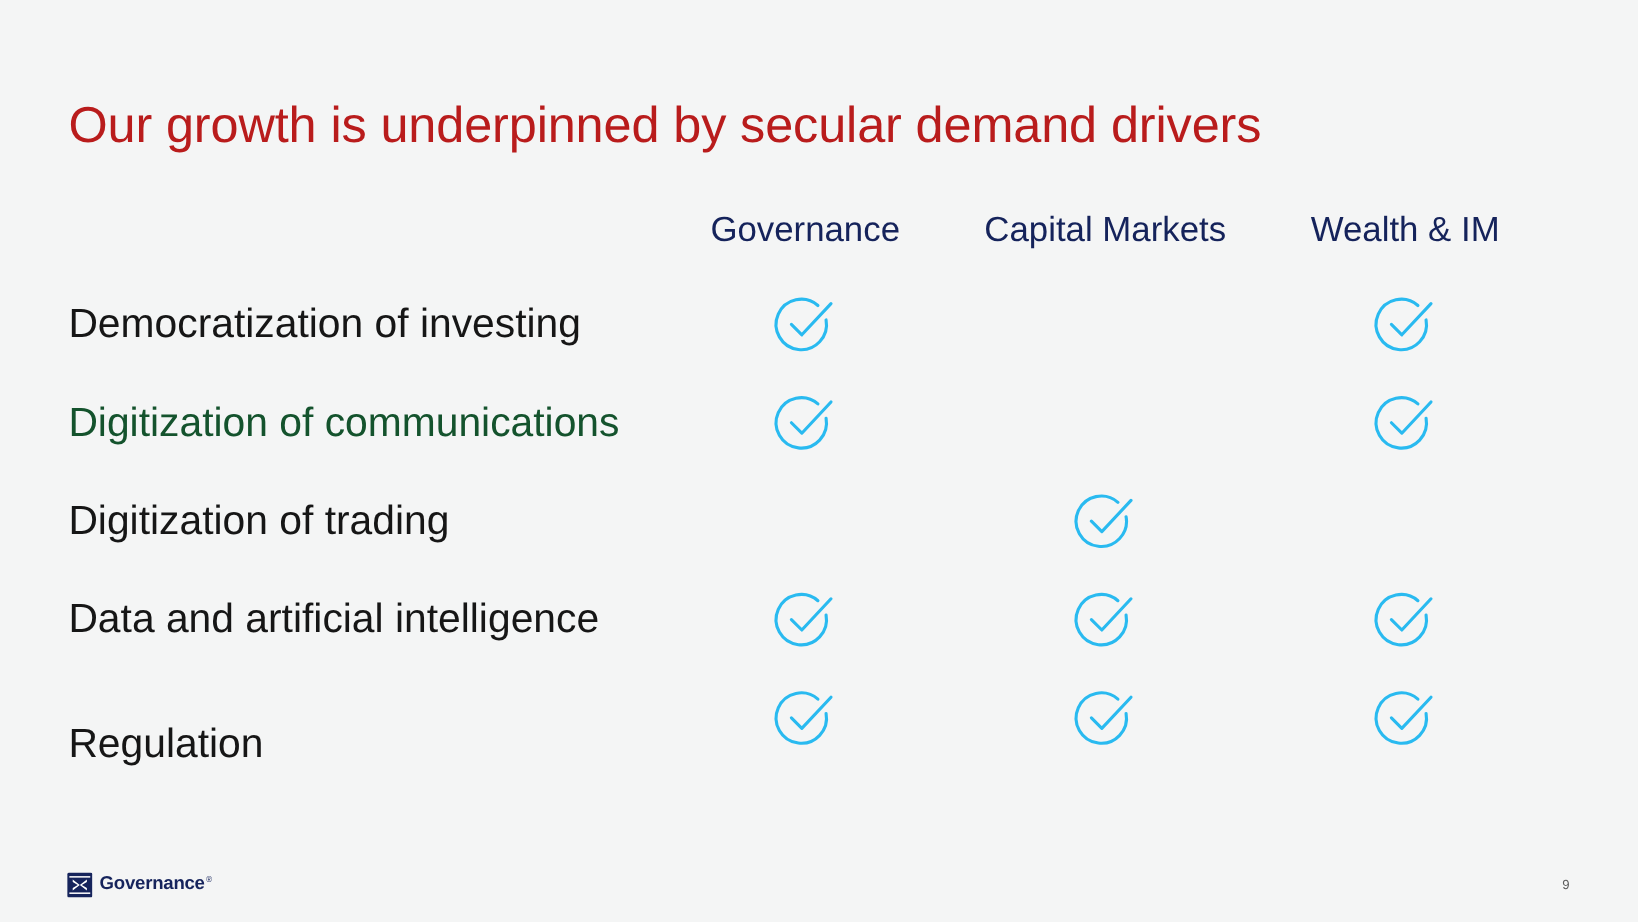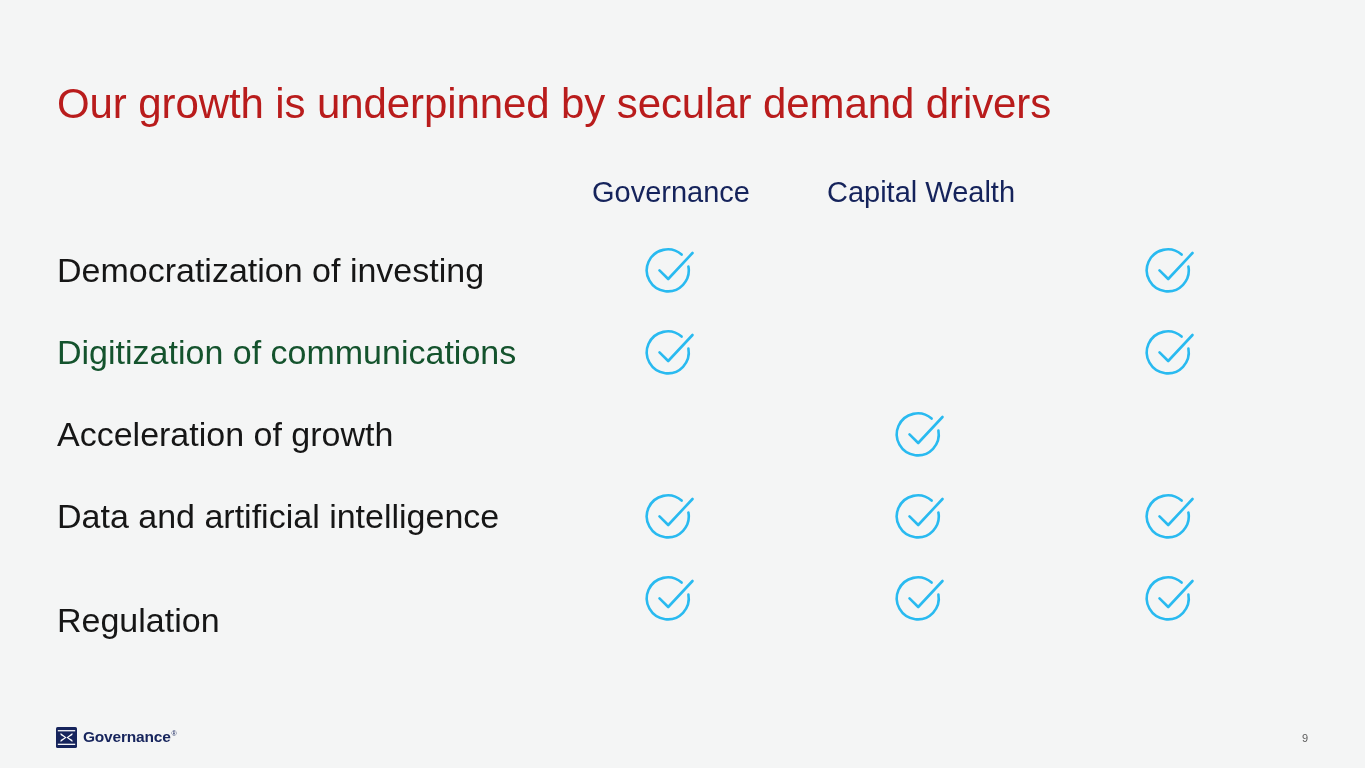--- a/index.html
+++ b/index.html
@@ -125,21 +125,22 @@
 </style>
 </head>
 <body style="background: rgb(244, 245, 245);">
 
 <div class="slide">
 
   <h1 class="slide-title" style="color: #b91c1c;">Our growth is underpinned by secular demand drivers</h1>
 
   <div class="matrix" id="matrix-root">
       <div class="col-header" style="left: 671px; color: rgb(21, 35, 91);">Governance</div>
-      <div class="col-header" style="left: 921px; color: rgb(21, 35, 91);">Capital Wealth</div>
+      <div class="col-header" style="left: 921px; color: rgb(21, 35, 91);">Capital Markets</div>
+      <div class="col-header" style="left: 1171px; color: rgb(21, 35, 91);">Wealth &amp; IM</div>
       <div class="row-label" style="top: 270px; color: rgb(22, 22, 22);">Democratization of investing</div>
       <div class="check-cell" style="left: 671px; top: 270px;">
         <svg viewBox="0 0 56 56">
           <path d="M38.6 12.6 A21 21 0 1 0 45.4 24.6" fill="none" stroke="#29baf0" stroke-width="2.6" stroke-linecap="round"></path>
           <path d="M16.5 28.3 L25.2 37.0 L49.5 11.0" fill="none" stroke="#29baf0" stroke-width="2.6" stroke-linecap="round" stroke-linejoin="round"></path>
         </svg>
       </div>
       <div class="check-cell" style="left: 1171px; top: 270px;">
         <svg viewBox="0 0 56 56">
           <path d="M38.6 12.6 A21 21 0 1 0 45.4 24.6" fill="none" stroke="#29baf0" stroke-width="2.6" stroke-linecap="round"></path>
@@ -152,21 +153,21 @@
           <path d="M38.6 12.6 A21 21 0 1 0 45.4 24.6" fill="none" stroke="#29baf0" stroke-width="2.6" stroke-linecap="round"></path>
           <path d="M16.5 28.3 L25.2 37.0 L49.5 11.0" fill="none" stroke="#29baf0" stroke-width="2.6" stroke-linecap="round" stroke-linejoin="round"></path>
         </svg>
       </div>
       <div class="check-cell" style="left: 1171px; top: 352px;">
         <svg viewBox="0 0 56 56">
           <path d="M38.6 12.6 A21 21 0 1 0 45.4 24.6" fill="none" stroke="#29baf0" stroke-width="2.6" stroke-linecap="round"></path>
           <path d="M16.5 28.3 L25.2 37.0 L49.5 11.0" fill="none" stroke="#29baf0" stroke-width="2.6" stroke-linecap="round" stroke-linejoin="round"></path>
         </svg>
       </div>
-      <div class="row-label" style="top: 434px; color: rgb(22, 22, 22);">Acceleration of growth</div>
+      <div class="row-label" style="top: 434px; color: rgb(22, 22, 22);">Digitization of trading</div>
       <div class="check-cell" style="left: 921px; top: 434px;">
         <svg viewBox="0 0 56 56">
           <path d="M38.6 12.6 A21 21 0 1 0 45.4 24.6" fill="none" stroke="#29baf0" stroke-width="2.6" stroke-linecap="round"></path>
           <path d="M16.5 28.3 L25.2 37.0 L49.5 11.0" fill="none" stroke="#29baf0" stroke-width="2.6" stroke-linecap="round" stroke-linejoin="round"></path>
         </svg>
       </div>
       <div class="row-label" style="top: 516px; color: rgb(22, 22, 22);">Data and artificial intelligence</div>
       <div class="check-cell" style="left: 671px; top: 516px;">
         <svg viewBox="0 0 56 56">
           <path d="M38.6 12.6 A21 21 0 1 0 45.4 24.6" fill="none" stroke="#29baf0" stroke-width="2.6" stroke-linecap="round"></path>

